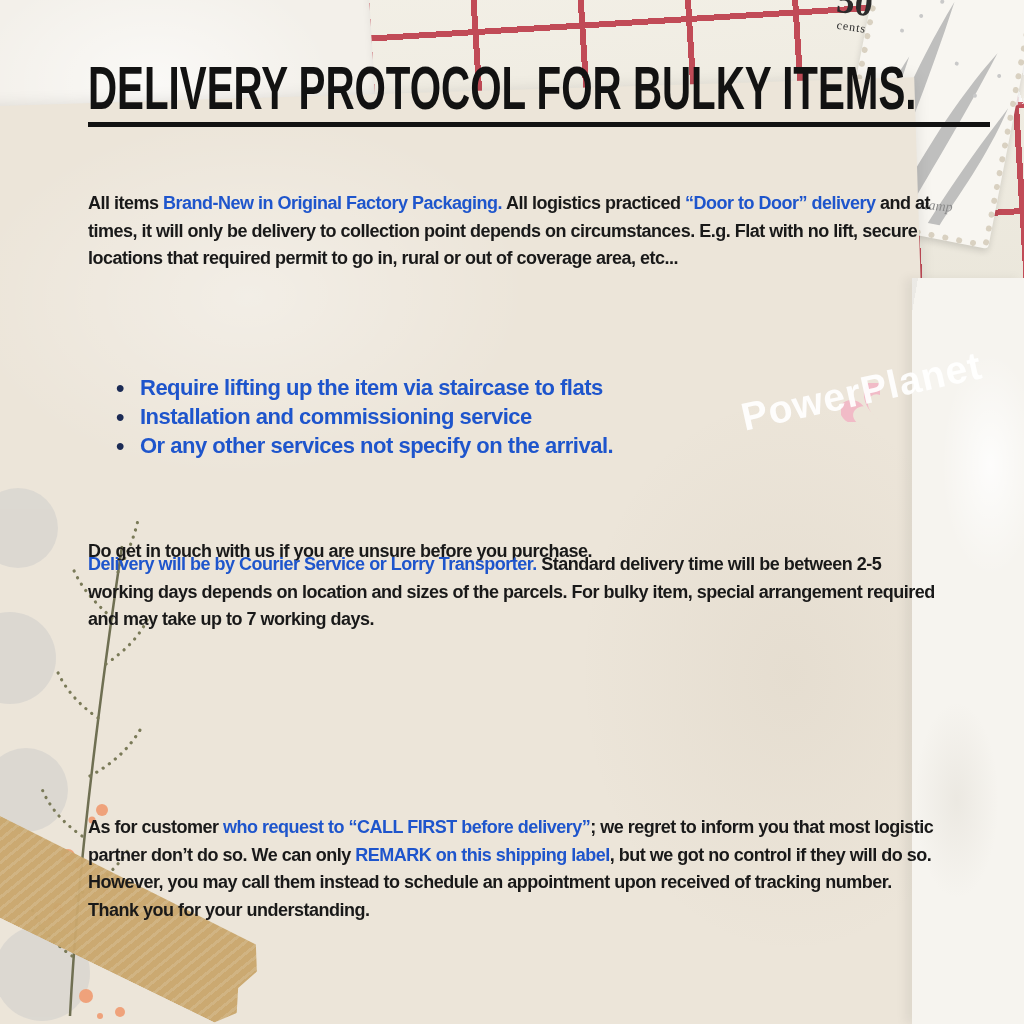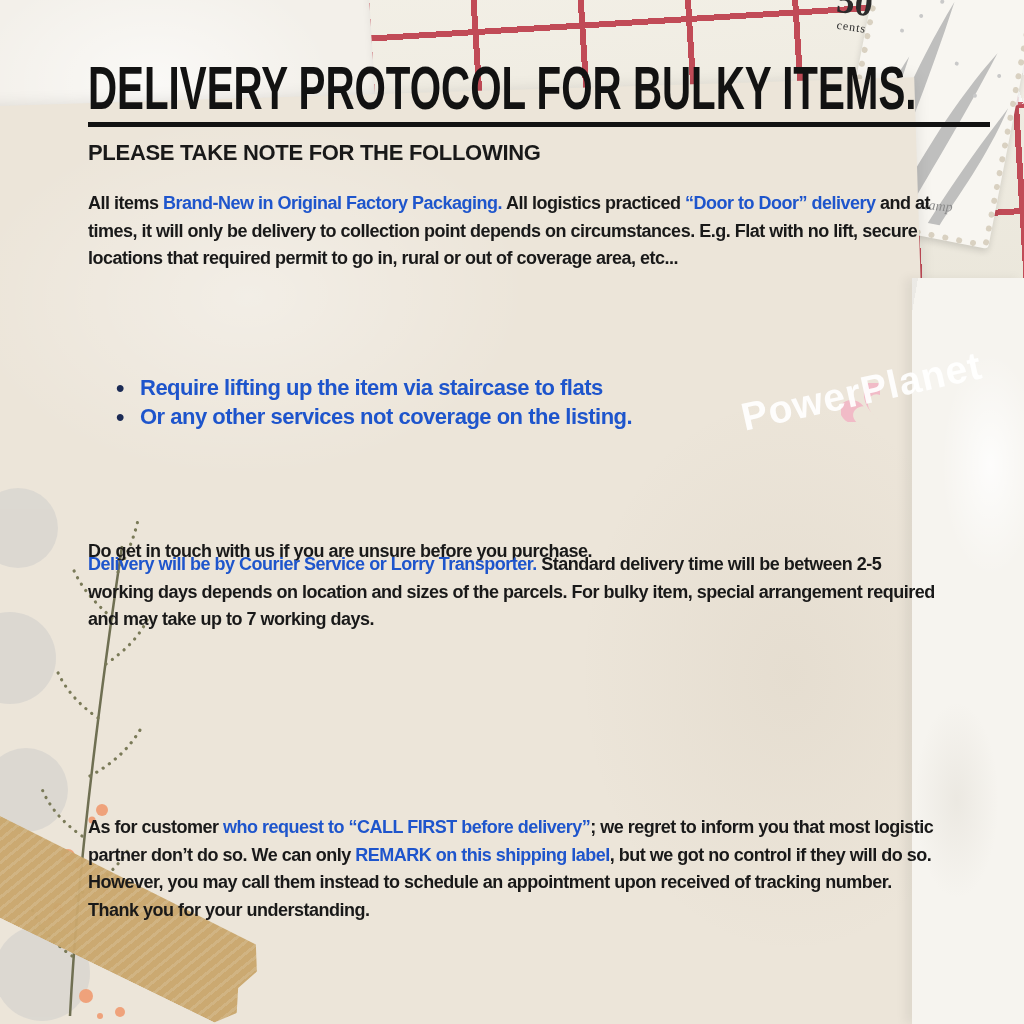--- a/index.html
+++ b/index.html
@@ -191,28 +191,28 @@
       <circle cx="86" cy="528" r="7"></circle>
         <circle cx="120" cy="544" r="5"></circle>
       <circle cx="100" cy="548" r="3"></circle>
     </g>
   </svg>
 
   <div class="tape"></div>
 
   <h1 class="title">DELIVERY PROTOCOL FOR BULKY ITEMS.</h1>
   <div class="title-underline"></div>
-  <div class="subtitle">PLEASE TAKE NOTE FOR THE FOLLOWING</div>
 
   <p class="para p1"><span>All items </span><span class="hl">Brand-New in Original Factory Packaging. </span><span>All logistics practiced </span><span class="hl">“Door to Door” delivery </span><span>and at times, it will only be delivery to collection point depends on circumstances. E.g. Flat with no lift, secure locations that required permit to go in, rural or out of coverage area, etc...</span></p>
 
 
   <ul class="blist">
     <li><span>Require lifting up the item via staircase to flats</span></li>
-    <li><span>Or any other services not coverage on the listing.</span></li>
+    <li><span>Installation and commissioning service</span></li>
+    <li><span>Or any other services not specify on the arrival.</span></li>
   </ul>
 
   <p class="para p2">Do get in touch with us if you are unsure before you purchase.</p>
 
   <p class="para p3"><span class="hl">Delivery will be by Courier Service or Lorry Transporter. </span><span>Standard delivery time will be between 2-5 working days depends on location and sizes of the parcels. For bulky item, special arrangement required and may take up to 7 working days.</span></p>
 
 
   <p class="para p5"><span>As for customer </span><span class="hl">who request to “CALL FIRST before delivery”</span><span>; we regret to inform you that most logistic partner don’t do so. We can only </span><span class="hl">REMARK on this shipping label</span><span>, but we got no control if they will do so. However, you may call them instead to schedule an appointment upon received of tracking number. Thank you for your understanding.</span></p>
 
   <svg class="watermark-flower" viewBox="-50 -50 100 100">

